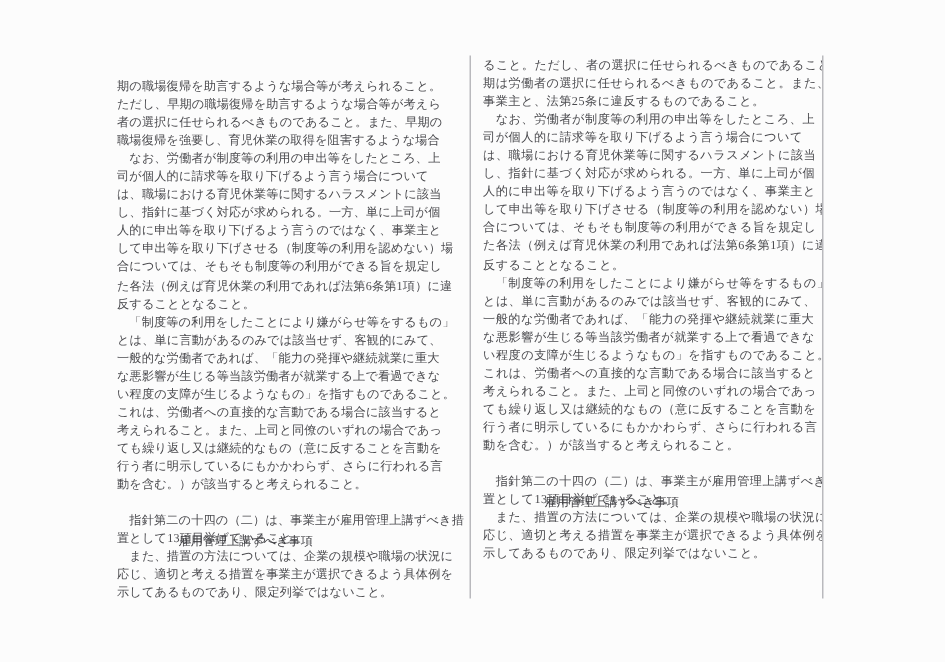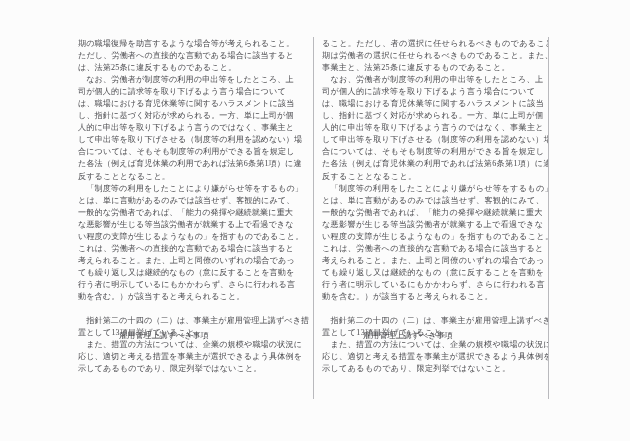--- a/index.html
+++ b/index.html
@@ -41,21 +41,21 @@
     width: 630px;
     height: 441px;
   }
 
   .col {
     position: absolute;
     top: 38px;
     overflow: hidden;
     color: #3b3b3f;
   }
-  .col-left  { left: 78px;  width: 232px; height: 356px; }
+  .col-left  { left: 78px;  width: 232px; height: 356px; margin-top: 14px; }
   .col-right { left: 322px; width: 226px; height: 356px; }
 
   .para, .bullet-line, .item-line {
     font-size: 8.1px;
     line-height: 12.05px;
     letter-spacing: 0.12px;
     text-align: justify;
     margin: 0;
     white-space: nowrap;
     color: #46464a;
@@ -98,22 +98,23 @@
 <div id="page-root">
 
   <div class="rule rule-center"></div>
   <div class="rule rule-right"></div>
 
   <div class="columns">
 
     <div class="col col-left">
       <div class="para" id="left-lines">
           <span class="ln">期の職場復帰を助言するような場合等が考えられること。</span>
-          <span class="ln">ただし、労働者への直接的な言動である場合に該当すると</span>
-          <span class="ln">は、法第25条に違反するものであること。</span>
+          <span class="ln">ただし、早期の職場復帰を助言するような場合等が考えら</span>
+          <span class="ln">者の選択に任せられるべきものであること。また、早期の</span>
+          <span class="ln">職場復帰を強要し、育児休業の取得を阻害するような場合</span>
           <span class="ln">　なお、労働者が制度等の利用の申出等をしたところ、上</span>
           <span class="ln">司が個人的に請求等を取り下げるよう言う場合について</span>
           <span class="ln">は、職場における育児休業等に関するハラスメントに該当</span>
           <span class="ln">し、指針に基づく対応が求められる。一方、単に上司が個</span>
           <span class="ln">人的に申出等を取り下げるよう言うのではなく、事業主と</span>
           <span class="ln">して申出等を取り下げさせる（制度等の利用を認めない）場</span>
           <span class="ln">合については、そもそも制度等の利用ができる旨を規定し</span>
           <span class="ln">た各法（例えば育児休業の利用であれば法第6条第1項）に違</span>
           <span class="ln">反することとなること。</span>
           <span class="ln">　「制度等の利用をしたことにより嫌がらせ等をするもの」</span>

